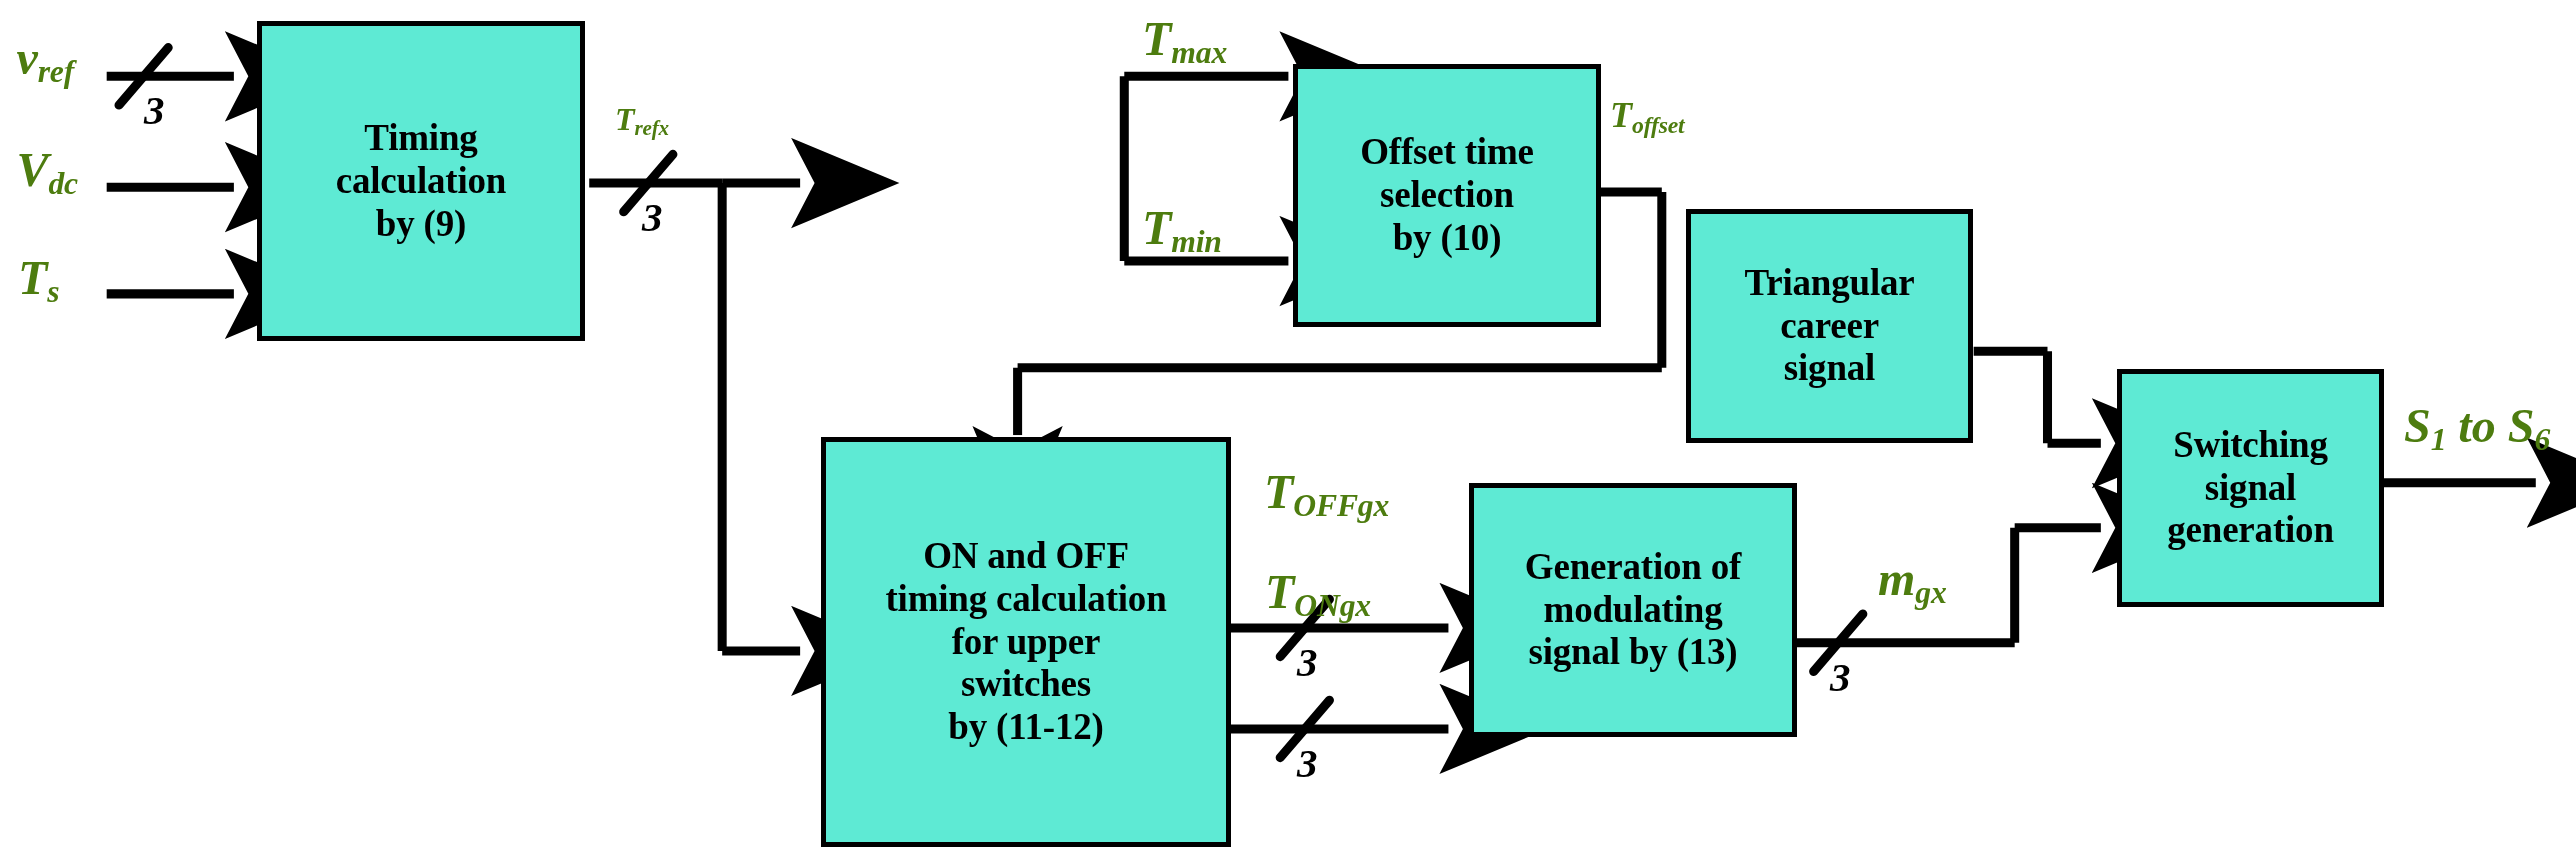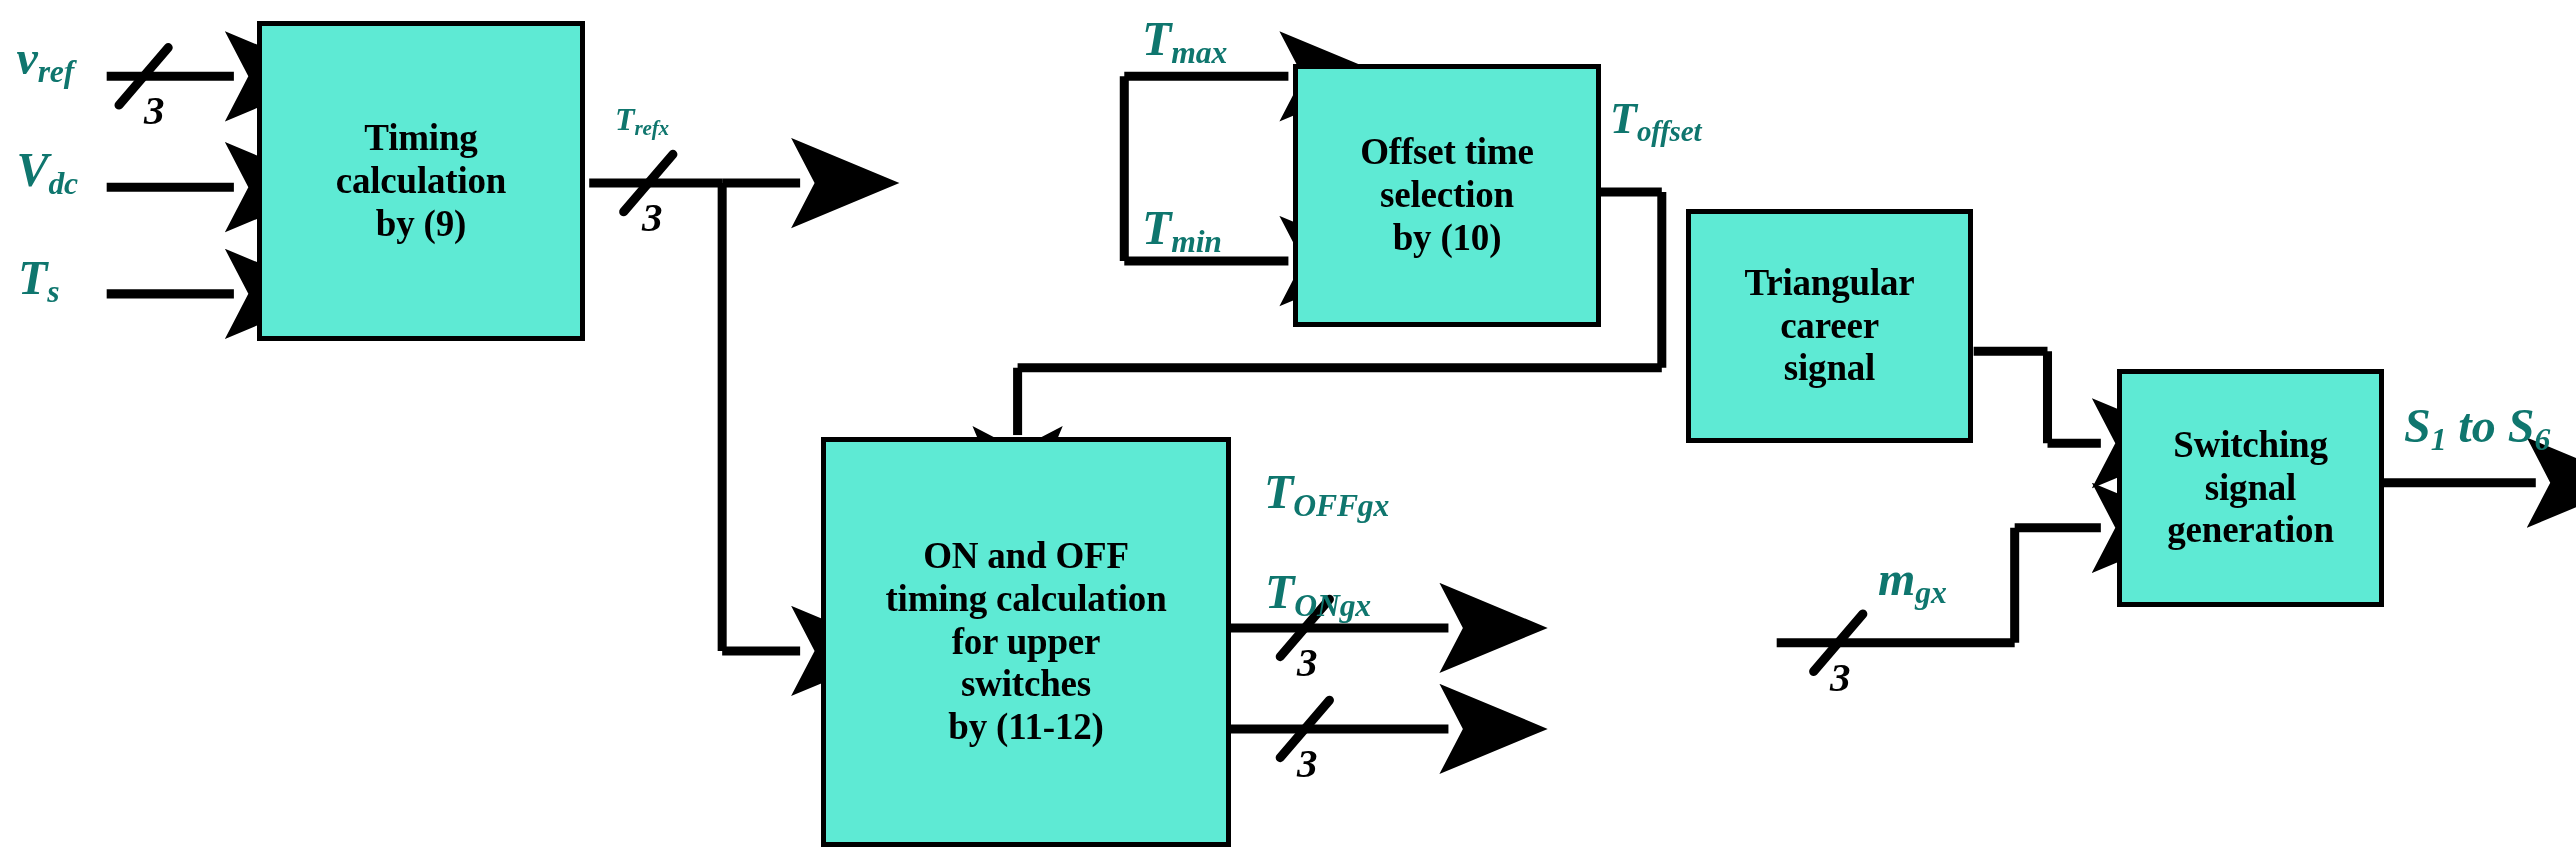--- a/index.html
+++ b/index.html
@@ -36,21 +36,21 @@
     color: #000;
     line-height: 1.16;
     white-space: pre-line;
     letter-spacing: -0.2px;
   }
   .lbl {
     position: absolute;
     font-family: "Liberation Serif", "DejaVu Serif", serif;
     font-weight: bold;
     font-style: italic;
-    color: #0f766e;
+    color: #4d7c0f;
     white-space: nowrap;
     line-height: 1;
   }
   .lbl .sub {
     font-size: 0.66em;
     font-style: italic;
     vertical-align: baseline;
     position: relative;
     top: 0.26em;
     letter-spacing: -0.2px;
@@ -157,20 +157,23 @@
   <div class="blk" style="left:1686px; top:209px; width:287px; height:234px; font-size:37px;">Triangular
 career
 signal</div>
 
   <div class="blk" style="left:821px; top:437px; width:410px; height:410px; font-size:37px;">ON and OFF
 timing calculation
 for upper
 switches
 by (11-12)</div>
 
+  <div class="blk" style="left:1469px; top:483px; width:328px; height:254px; font-size:37px;">Generation of
+modulating
+signal by (13)</div>
 
   <div class="blk" style="left:2117px; top:369px; width:267px; height:238px; font-size:37px;">Switching
 signal
 generation</div>
 
   <div class="lbl" style="left:16.4px; top:34px; font-size:48px;">
     <span>v</span><span class="sub">ref</span>
   </div>
   <div class="bus" style="left:144px; top:90px; font-size:41px;">3</div>
 
@@ -188,21 +191,21 @@
   <div class="bus" style="left:642px; top:197px; font-size:41px;">3</div>
 
   <div class="lbl" style="left:1142px; top:14.8px; font-size:48px;">
     <span>T</span><span class="sub">max</span>
   </div>
 
   <div class="lbl" style="left:1142px; top:204px; font-size:48px;">
     <span>T</span><span class="sub">min</span>
   </div>
 
-  <div class="lbl" style="left:1610px; top:97px; font-size:44px;">
+  <div class="lbl" style="left:1610px; top:97px; font-size:36px;">
     <span>T</span><span class="sub">offset</span>
   </div>
 
   <div class="lbl" style="left:1264px; top:468px; font-size:48px;">
     <span>T</span><span class="sub">OFFgx</span>
   </div>
   <div class="bus" style="left:1297px; top:642px; font-size:41px;">3</div>
 
   <div class="lbl" style="left:1265px; top:568px; font-size:48px;">
     <span>T</span><span class="sub">ONgx</span>

